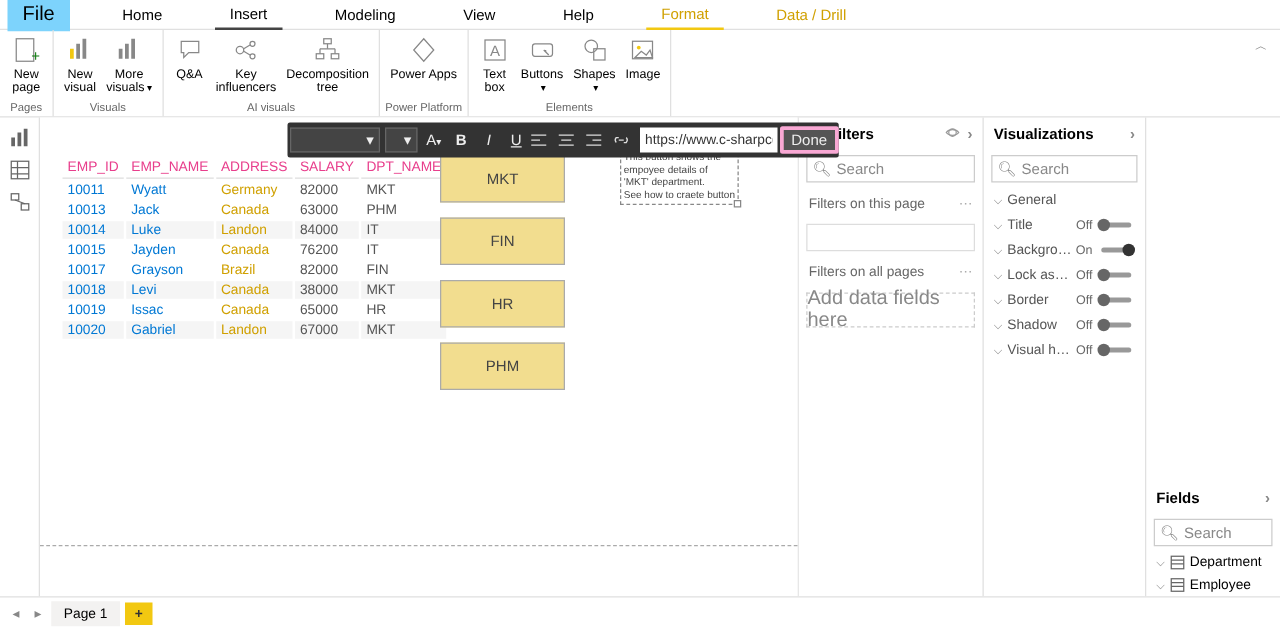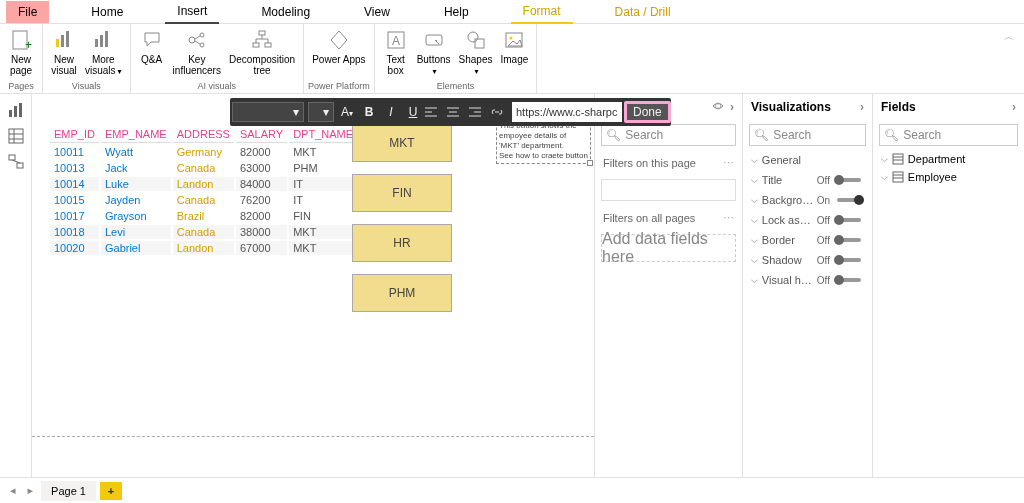--- a/index.html
+++ b/index.html
@@ -1,18 +1,18 @@
 <!DOCTYPE html>
 <html><head>
 <meta charset="utf-8">
 <style>
 * { box-sizing: border-box; margin: 0; padding: 0; }
 body { font-family: "Segoe UI", Arial, sans-serif; font-size: 11px; background: #fff; width: 1024px; height: 503px; overflow: hidden; position: relative; }
 .ribbon-tabs { display: flex; align-items: center; height: 24px; border-bottom: 1px solid #e0e0e0; padding-left: 6px; }
-.ribbon-tabs .file { background: #fca5a5; padding: 4px 12px; font-size: 12px; }
+.ribbon-tabs .file { background: #7dd3fc; padding: 4px 12px; font-size: 16px; }
 .ribbon-tabs .tab { padding: 4px 12px; font-size: 12px; cursor: pointer; margin-left: 30px; }
 .ribbon-tabs .tab.active { border-bottom: 2px solid #444; }
 .ribbon-tabs .tab.yellow { color: #d0a000; }
 .ribbon-tabs .tab.yellow.b { border-bottom: 2px solid #f2c811; }
 .ribbon { display: flex; height: 70px; border-bottom: 1px solid #e0e0e0; }
 .rgroup { display: flex; flex-direction: column; align-items: center; border-right: 1px solid #e0e0e0; padding: 2px 4px 0; }
 .rgroup .items { display: flex; flex: 1; align-items: flex-start; }
 .rgroup .item { display: flex; flex-direction: column; align-items: center; padding: 2px 4px; cursor: pointer; min-width: 34px; }
 .rgroup .item .ic { width: 24px; height: 24px; display: flex; align-items: center; justify-content: center; }
 .rgroup .item .lbl { font-size: 10px; text-align: center; line-height: 11px; margin-top: 2px; }
@@ -36,21 +36,21 @@
 .vis-dots { position: absolute; right: 8px; top: 10px; font-size: 14px; color: #888; }
 .divider-h { position: absolute; left: 0; right: 0; bottom: 40px; border-top: 1px dashed #aaa; }
 .fbar { position: absolute; left: 230px; top: 98px; height: 28px; background: #333; display: flex; align-items: center; color: #eee; font-size: 12px; z-index: 10; border-radius: 2px; }
 .fbar .sel { background: #444; color: #eee; height: 20px; margin: 0 2px; border: 1px solid #666; display: flex; align-items: center; padding: 0 4px; }
 .fbar .btn { width: 22px; text-align: center; cursor: pointer; }
 .fbar input { background: #fff; color: #333; border: none; height: 20px; width: 110px; padding: 0 4px; font-size: 11px; }
 .fbar .done { background: #555; border: 3px solid #f9a8d4; color: #eee; height: 22px; padding: 0 6px; margin-left: 2px; display:flex;align-items:center; border-radius:2px; }
 .panel { border-left: 1px solid #e0e0e0; display: flex; flex-direction: column; font-size: 12px; }
 .panel.filters { width: 148px; }
 .panel.vis { width: 130px; }
-.panel.fields { width: 152px; }
+.panel.fields { width: 108px; justify-content: flex-end; }
 .panel-head { display: flex; align-items: center; justify-content: space-between; padding: 6px 8px; font-weight: 600; }
 .panel .search { margin: 4px 6px; border: 1px solid #ccc; height: 22px; display: flex; align-items: center; padding: 0 4px; color: #888; }
 .panel .search .sic { font-size: 12px; margin-right: 4px; }
 .fsection { padding: 6px 8px; font-size: 11px; color: #666; display:flex; justify-content:space-between; align-items:center; }
 .fwell { margin: 4px 6px; border: 1px dashed #ccc; height: 28px; display: flex; align-items: center; justify-content: center; color: #888; font-size: 16px; }
 .vprop { display: flex; align-items: center; justify-content: space-between; padding: 4px 8px; font-size: 11px; color: #555; }
 .vprop .chev { color: #888; margin-right: 4px; font-size: 9px; }
 .vprop .lab { flex: 1; white-space: nowrap; overflow: hidden; text-overflow: ellipsis; }
 .toggle { width: 30px; height: 12px; position: relative; }
 .toggle .track { position: absolute; width: 24px; height: 4px; background: #999; top: 4px; left: 3px; border-radius: 2px; }
@@ -298,20 +298,27 @@
             <td class="sal">82000</td>
             <td class="dpt">FIN</td>
           </tr>
           <tr class="alt">
             <td class="id">10018</td>
             <td class="name">Levi</td>
             <td class="addr">Canada</td>
             <td class="sal">38000</td>
             <td class="dpt">MKT</td>
           </tr>
+          <tr>
+            <td class="id">10019</td>
+            <td class="name">Issac</td>
+            <td class="addr">Canada</td>
+            <td class="sal">65000</td>
+            <td class="dpt">HR</td>
+          </tr>
           <tr class="alt">
             <td class="id">10020</td>
             <td class="name">Gabriel</td>
             <td class="addr">Landon</td>
             <td class="sal">67000</td>
             <td class="dpt">MKT</td>
           </tr>
         </tbody>
     </table>
     <div id="btns">

